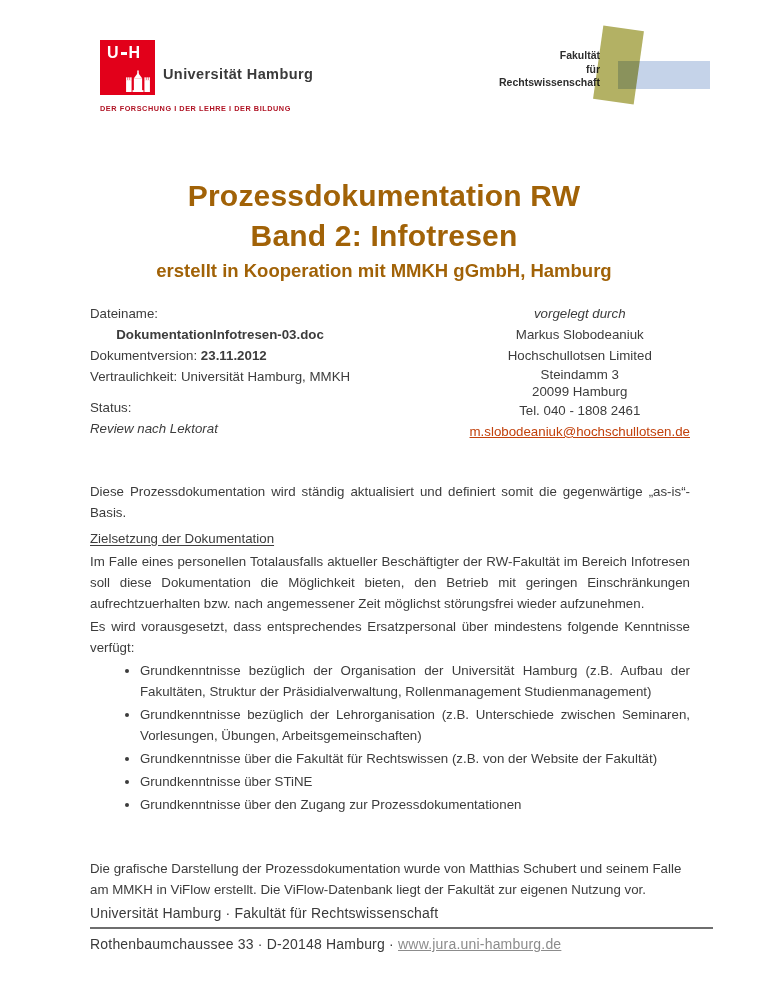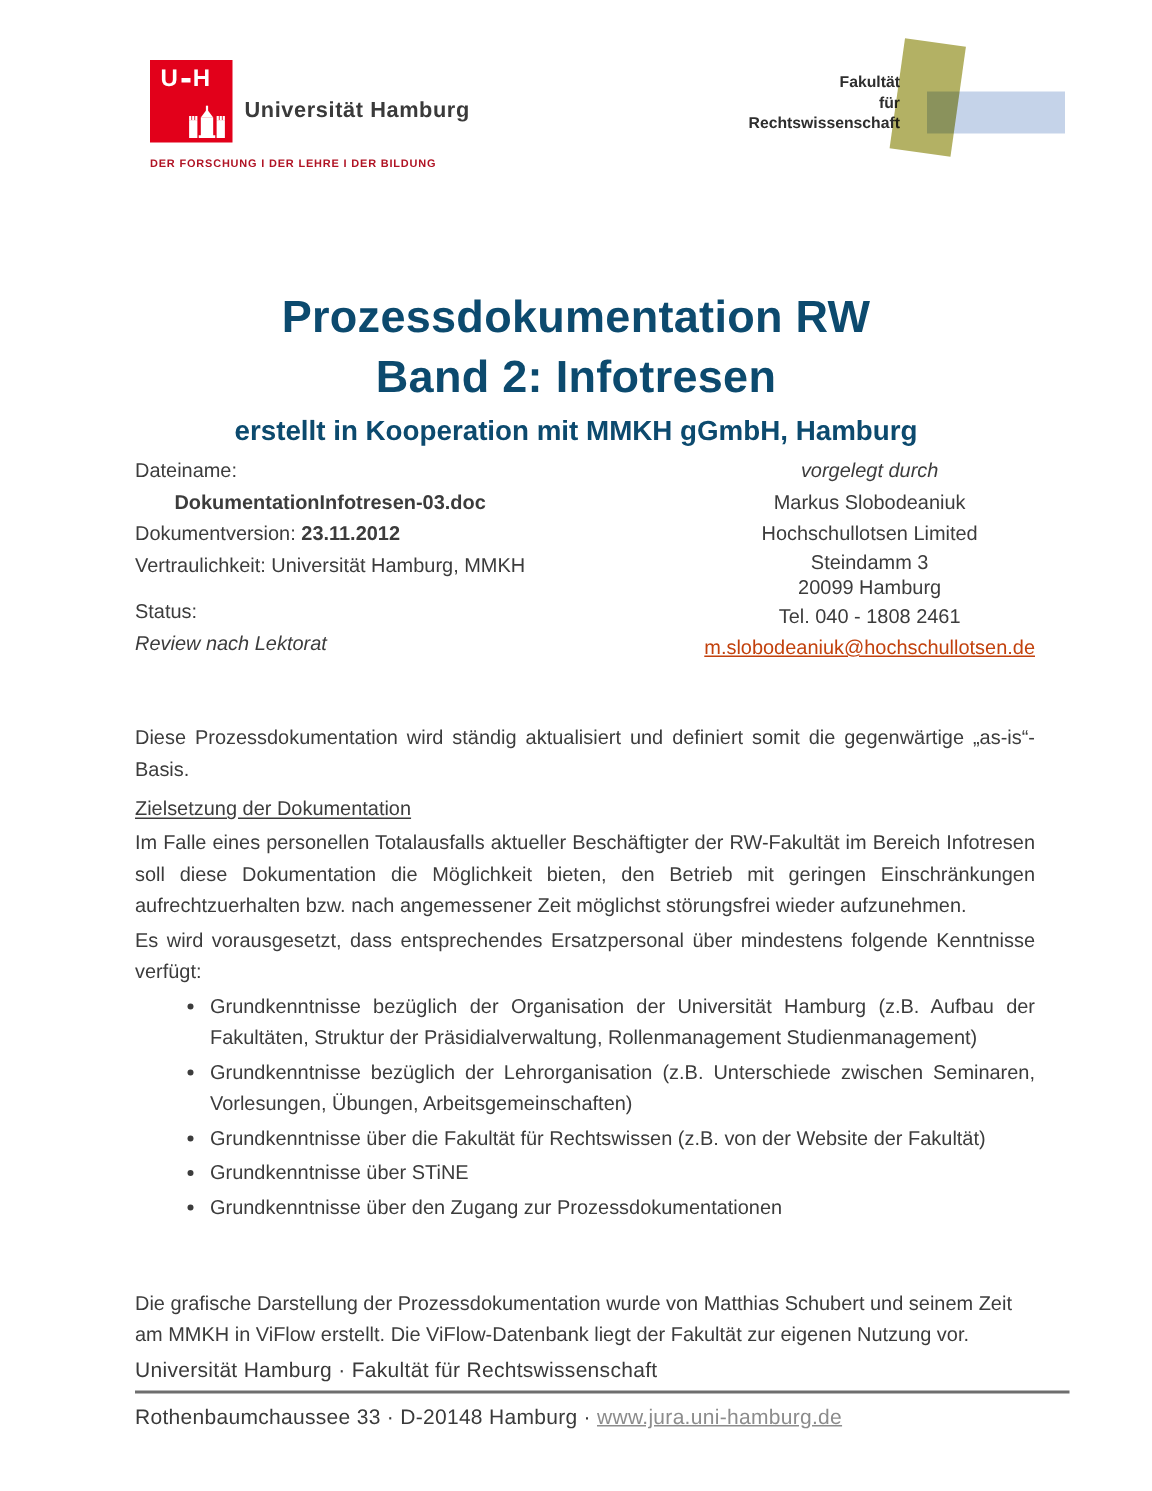--- a/index.html
+++ b/index.html
@@ -27,21 +27,21 @@
 
   
   .fac-lockup { position: absolute; left: 485px; top: 45px; width: 255px; height: 72px; }
   .fac-text { position: absolute; left: 0; top: 4px; width: 115px; text-align: right;
               font-size: 10.5px; font-weight: bold; line-height: 13.5px; color: #2e2e2e; }
   .fac-blue { position: absolute; left: 133px; top: 16px; width: 92px; height: 28px; background: #c5d3e9; }
   .fac-olive { position: absolute; left: 113px; top: -17px; width: 41px; height: 74px;
                background: #b3b164; transform: rotate(8deg); mix-blend-mode: multiply; }
 
   
-  .title-block { position: absolute; left: 0; top: 176px; width: 768px; text-align: center; color: #0c4a6e; margin-top: 16px; }
+  .title-block { position: absolute; left: 0; top: 176px; width: 768px; text-align: center; color: #a16207; }
   .title-line { font-size: 30px; font-weight: bold; line-height: 40px; letter-spacing: 0.2px; }
   .subtitle { margin-top: 4px; font-size: 18.5px; font-weight: bold; }
 
   
   .meta { position: absolute; left: 90px; top: 303px; width: 600px; display: flex;
           justify-content: space-between; font-size: 13.3px; }
   .meta-left .line, .meta-right .line { line-height: 21px; }
   .meta-right .line.tight { line-height: 17px; }
   .meta-left .gap { height: 10px; }
   .meta-right { text-align: center; }
@@ -148,21 +148,21 @@
     <p>Es wird vorausgesetzt, dass entsprechendes Ersatzpersonal über mindestens folgende Kenntnisse verfügt:</p>
     <ul class="bullets">
       <li>Grundkenntnisse bezüglich der Organisation der Universität Hamburg (z.B. Aufbau der Fakultäten, Struktur der Präsidialverwaltung, Rollenmanagement Studienmanagement)</li>
       <li>Grundkenntnisse bezüglich der Lehrorganisation (z.B. Unterschiede zwischen Seminaren, Vorlesungen, Übungen, Arbeitsgemeinschaften)</li>
       <li>Grundkenntnisse über die Fakultät für Rechtswissen (z.B. von der Website der Fakultät)</li>
       <li>Grundkenntnisse über STiNE</li>
       <li>Grundkenntnisse über den Zugang zur Prozessdokumentationen</li>
     </ul>
   </div>
 
-  <p class="closing">Die grafische Darstellung der Prozessdokumentation wurde von Matthias Schubert und seinem Zeit am MMKH in ViFlow erstellt. Die ViFlow-Datenbank liegt der Fakultät zur eigenen Nutzung vor.</p>
+  <p class="closing">Die grafische Darstellung der Prozessdokumentation wurde von Matthias Schubert und seinem Falle am MMKH in ViFlow erstellt. Die ViFlow-Datenbank liegt der Fakultät zur eigenen Nutzung vor.</p>
 
   <div class="footer">
     <div class="line">Universität Hamburg · Fakultät für Rechtswissenschaft</div>
     <div class="footer-rule"></div>
     <div class="line"><span>Rothenbaumchaussee 33 · D-20148 Hamburg · </span><a class="footer-link">www.jura.uni-hamburg.de</a></div>
   </div>
 
 </div>
 
 </body></html>

